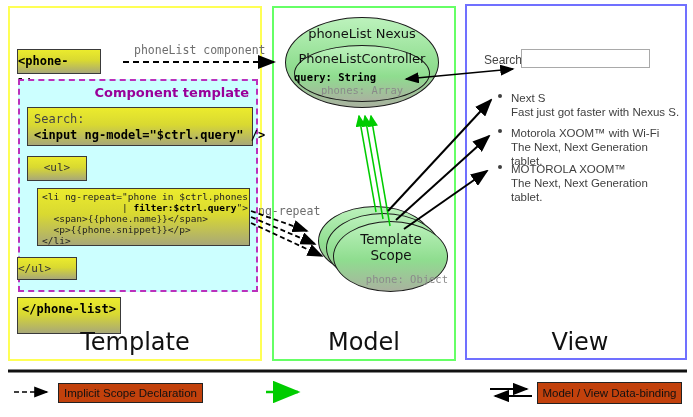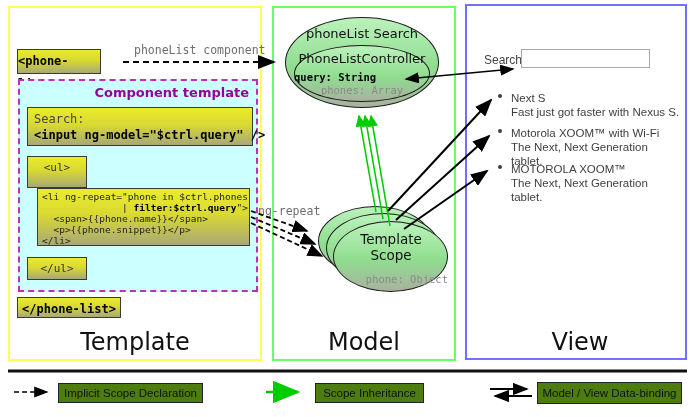--- a/index.html
+++ b/index.html
@@ -17,37 +17,37 @@
   #view-label     { left:465px; top:328px; width:222px;padding-left:8px; }
 
   .code-box {
     position:absolute;
     background:linear-gradient(180deg,#ebeb2d 0%,#d9d931 45%,#a8a878 100%);
     border:1.5px solid #3a3a3a;
     font-family:"DejaVu Sans Mono", monospace;
     color:#222;
   }
   #phone-list-open  { left:17px; top:49px;  width:84px; height:25px; font-weight:bold; font-size:12px; text-align:left; line-height:23px; color:#000; }
-  #phone-list-close { left:17px; top:297px; width:104px; height:21px; font-weight:bold; font-size:12px; text-align:center; line-height:23px; color:#000; }
+  #phone-list-close { left:17px; top:297px; width:104px; height:37px; font-weight:bold; font-size:12px; text-align:center; line-height:23px; color:#000; }
 
   #component-template {
     position:absolute; left:18px; top:79px; width:240px; height:213px;
     background:#ccffff; border:2px dashed #bb30bb;
   }
   #component-template-label {
     position:absolute; top:4px; right:7px;
     font-size:13px; font-weight:bold; color:#990099;
   }
 
   #search-box { left:27px; top:107px; width:226px; height:39px; padding:3px 6px; font-size:12px; }
   #search-box .l1 { color:#444; line-height:16px; }
   #search-box .l2 { color:#000; font-weight:bold; line-height:17px; white-space:pre; }
 
-  #ul-open  { left:27px; top:156px; width:60px; height:32px; font-size:11px; color:#333; text-align:center; line-height:21px; }
-  #ul-close { left:27px; top:257px; width:60px; height:23px; font-size:11px; color:#333; text-align:center; line-height:21px; }
+  #ul-open  { left:27px; top:156px; width:60px; height:25px; font-size:11px; color:#333; text-align:center; line-height:21px; }
+  #ul-close { left:17px; top:257px; width:60px; height:23px; font-size:11px; color:#333; line-height:21px; }
 
   #li-box { left:37px; top:188px; width:213px; height:58px; padding:2px 4px; font-size:9.5px; line-height:11px; color:#222; }
   #li-box div { white-space:pre; }
   #li-box .b { font-weight:bold; color:#000; }
 
   .ellipse {
     position:absolute; border:1.5px solid #1a1a1a; border-radius:50%;
     background:linear-gradient(180deg,#bcf2bc 0%,#8fdd8f 55%,#a9b29f 100%);
   }
   #scope-ellipse      { left:285px; top:17px; width:154px; height:91px; }
@@ -70,21 +70,21 @@
   
   #view-search-label { position:absolute; left:484px; top:53px; font-family:"Liberation Sans",sans-serif; font-size:12px; color:#444; }
   #view-search-input { position:absolute; left:521px; top:49px; width:129px; height:19px; border:1px solid #a9a9a9; background:#fff; font-size:12px; padding:0 4px; }
   .view-item { position:absolute; left:498px; width:182px; font-family:"Liberation Sans",sans-serif; font-size:11.5px; color:#3f3f3f; }
   .view-item .bullet { position:absolute; left:0; top:3px; width:4px; height:4px; border-radius:50%; background:#3f3f3f; }
   .view-item .vtitle { margin-left:13px; line-height:14px; }
   .view-item .vsnippet { margin-left:13px; line-height:14px; }
   #view-item-0 { top:91px; } #view-item-1 { top:126px; } #view-item-2 { top:162px; }
 
   
-  .legend-box { position:absolute; border:1px solid #222; background:#4d7c0f; text-align:center; font-size:11.5px; color:#111; font-family:"Liberation Sans",sans-serif; }
+  .legend-box { position:absolute; border:1px solid #222; background:#c2410c; text-align:center; font-size:11.5px; color:#111; font-family:"Liberation Sans",sans-serif; }
   #legend-implicit    { left:58px;  top:383px; width:145px; height:20px; line-height:18px; }
   #legend-inheritance { left:315px; top:383px; width:109px; height:20px; line-height:18px; }
   #legend-databinding { left:537px; top:382px; width:145px; height:22px; line-height:20px; border-width:1.5px; }
 
   #arrows { position:absolute; left:0; top:0; width:693px; height:417px; pointer-events:none; }
 </style>
 </head>
 <body>
 
 <div id="stage">
@@ -112,21 +112,21 @@
     <div>  &lt;span&gt;{{phone.name}}&lt;/span&gt;</div>
     <div>  &lt;p&gt;{{phone.snippet}}&lt;/p&gt;</div>
     <div>&lt;/li&gt;</div>
   </div>
 
   <div class="code-box" id="ul-close">&lt;/ul&gt;</div>
   <div class="code-box" id="phone-list-close">&lt;/phone-list&gt;</div>
 
   <div class="ellipse" id="scope-ellipse"></div>
   <div class="ellipse" id="controller-ellipse"></div>
-  <div id="scope-ellipse-label">phoneList Search</div>
+  <div id="scope-ellipse-label">phoneList Nexus</div>
   <div id="controller-ellipse-label">PhoneListController</div>
   <div id="query-prop">query: String</div>
   <div id="phones-prop">phones: Array</div>
 
   <div class="ellipse" id="repeater-back"></div>
   <div class="ellipse" id="repeater-mid"></div>
   <div class="ellipse" id="repeater-front"></div>
   <div id="repeater-label">Template Scope</div>
   <div id="phone-prop">phone: Object</div>
 
@@ -150,21 +150,20 @@
     <span class="bullet"></span>
     <div class="vtitle">MOTOROLA XOOM™</div>
     <div class="vsnippet">The Next, Next Generation tablet.</div>
   </div>
 
   <div class="panel-label" id="template-label">Template</div>
   <div class="panel-label" id="model-label">Model</div>
   <div class="panel-label" id="view-label">View</div>
 
   <div class="legend-box" id="legend-implicit">Implicit Scope Declaration</div>
-  <div class="legend-box" id="legend-inheritance">Scope Inheritance</div>
   <div class="legend-box" id="legend-databinding">Model / View Data-binding</div>
 
   <svg id="arrows" viewBox="0 0 693 417" xmlns="http://www.w3.org/2000/svg">
     <defs>
       <marker id="ab" markerWidth="9" markerHeight="7" refX="8" refY="3.5" orient="auto-start-reverse">
         <path d="M0,0 L9,3.5 L0,7 z" fill="#000"></path>
       </marker>
       <marker id="ag" markerWidth="8" markerHeight="7" refX="7" refY="3.5" orient="auto">
         <path d="M0,0 L8,3.5 L0,7 z" fill="#00cc00"></path>
       </marker>

